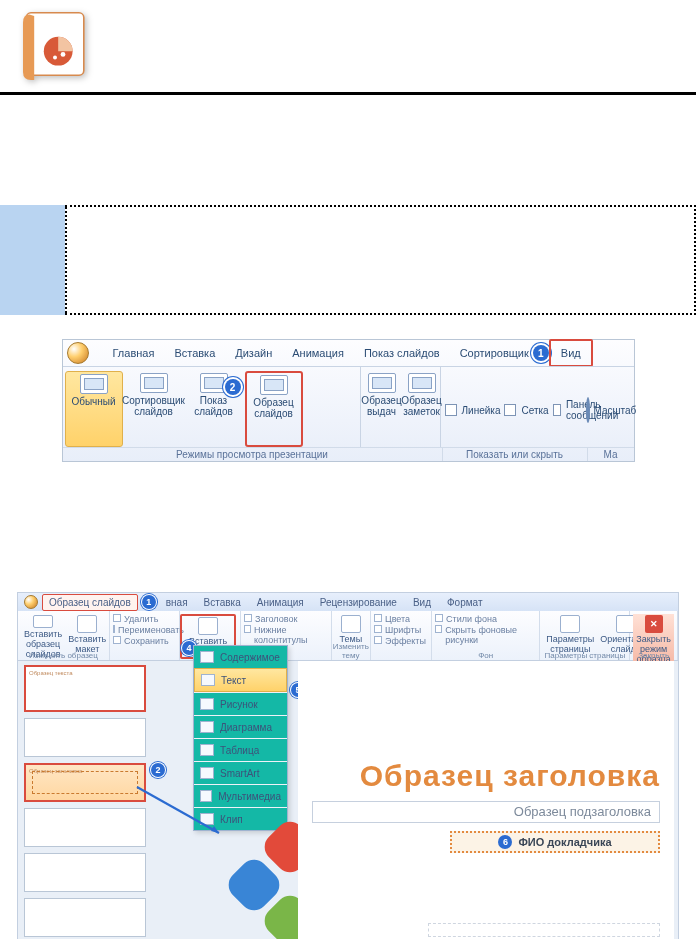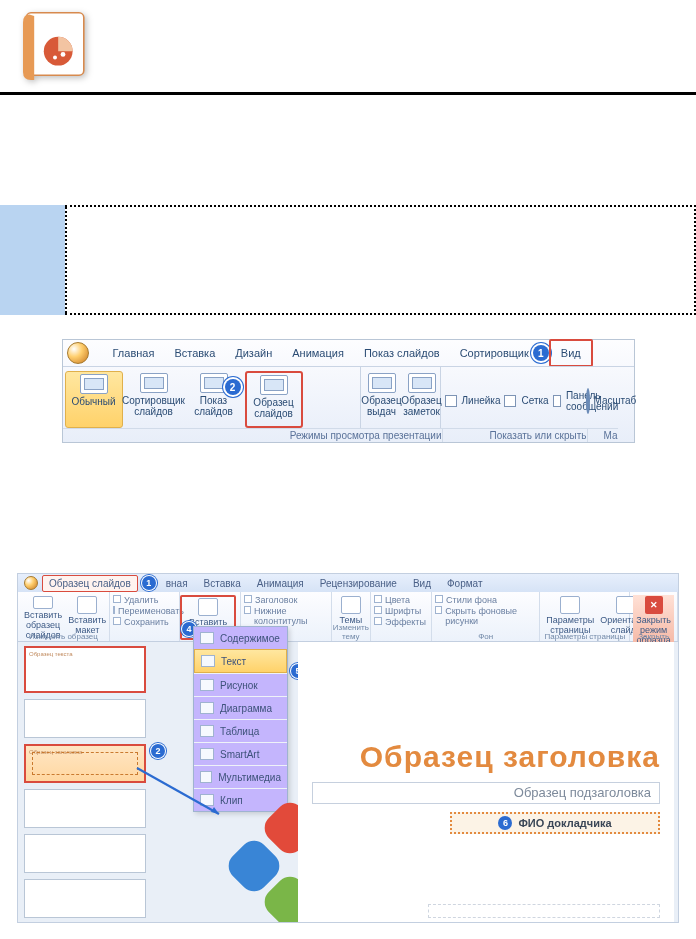--- a/index.html
+++ b/index.html
@@ -10,39 +10,39 @@
     .ppt-icon-holder { width: 90px; height: 80px; position: relative; }
     .ppt-icon-holder svg { width: 100%; height: 100%; filter: drop-shadow(2px 2px 3px rgba(0,0,0,.25)); }
 
     
     .note-wrap { margin-top: 110px; display: flex; }
     .note-blue { width: 65px; height: 110px; background: #b9d4f1; }
     .note-dotted { flex: 1; border-top: 2px dotted #000; border-right: 2px dotted #000; border-bottom: 2px dotted #000; height: 110px; position: relative; }
     .note-dotted::before { content: ""; position: absolute; left: 0; top: 0; bottom: 0; border-left: 2px dotted #000; }
 
     
-    .ribbon1 { margin: 24px auto 0; width: 573px; height: 104px; border: 1px solid #b9c6d6; background: linear-gradient(#fdfdff,#e8eef9); position: relative; }
+    .ribbon1 { margin: 24px auto 0; width: 573px; height: 123px; border: 1px solid #b9c6d6; background: linear-gradient(#fdfdff,#e8eef9); position: relative; }
     .ribbon1 .office-btn { position: absolute; left: 4px; top: 2px; width: 22px; height: 22px; border-radius: 50%; background: radial-gradient(circle at 30% 30%, #fff, #ffcf6e 40%, #c7761f 100%); border: 1px solid #a67a2f; }
     .ribbon1 .tabs { position: absolute; left: 40px; top: 0; right: 0; height: 26px; display: flex; gap: 0; font-size: 11px; color: #2b4c74; align-items: center; }
     .ribbon1 .tab { padding: 6px 10px; cursor: default; }
     .ribbon1 .tab.active { border: 2px solid #d94b3e; border-radius: 2px; }
     .callout { position: absolute; width: 16px; height: 16px; border-radius: 50%; background: #2b6bd1; color: #fff; font-size: 10px; display:flex; align-items:center; justify-content:center; font-weight:bold; box-shadow: 0 0 0 2px #fff,0 0 0 3px #2b6bd1; }
     .ribbon1 .body { position: absolute; left: 0; right: 0; top: 26px; bottom: 14px; display: flex; border-top: 1px solid #c9d4e4; }
     .ribbon1 .grp { border-right: 1px solid #c9d4e4; padding: 4px 2px 0; display: flex; gap: 2px; }
     .bigbtn { width: 58px; display:flex; flex-direction:column; align-items:center; gap:2px; font-size:10px; color:#2b4c74; text-align:center; padding:2px 2px 0; border-radius:3px; }
     .bigbtn.selected { background: linear-gradient(#ffe7a0,#ffd26a); border:1px solid #e0b04b; }
     .bigbtn.highlight { border:2px solid #d94b3e; }
     .bigbtn .icn { width:28px; height:20px; background:#fff; border:1px solid #8aa2c5; border-radius:2px; position:relative; }
     .bigbtn .icn::after { content:""; position:absolute; inset:3px; background:#d8e6f7; border:1px solid #8aa2c5; }
     .ribbon1 .showhide { width: 145px; padding: 6px 4px 0; display:flex; flex-direction:row; gap:4px; font-size:10px; color:#2b4c74; }
     .checkline { display:flex; gap:5px; align-items:center; }
     .checkline .cb { width:12px;height:12px;border:1px solid #7d94b5;background:#fff; }
     .ribbon1 .zoom { width:48px; display:flex; flex-direction:row; align-items:center; gap:4px; font-size:10px; color:#2b4c74; padding-top:6px;}
     .ribbon1 .zoom .glass { width:26px;height:26px;border-radius:50%;border:2px solid #6b8bb7;background:radial-gradient(#dff0ff,#b5d4f5);position:relative;}
-    .ribbon1 .grptitle { position:absolute; bottom:0; left:0; right:16px; height:14px; font-size:10px; text-align:right; color:#5a7299; border-top:1px solid #d1dbe9; display:flex;}
+    .ribbon1 .grptitle { position:absolute; bottom:0; left:0; right:0; height:14px; font-size:10px; text-align:center; color:#5a7299; border-top:1px solid #d1dbe9; display:flex;}
     .ribbon1 .grptitle span { flex:1; border-right:1px solid #d1dbe9; padding-top:1px;}
 
     
     .shot2 { margin: 130px 0 0 17px; width: 662px; height: 350px; position: relative; background:#e9eff7; border:1px solid #c3cfe0; overflow:hidden; }
     
     .s2-tabs { position:absolute; left:0; top:0; right:0; height:18px; background:linear-gradient(#e7effc,#d6e3f6); display:flex; font-size:10px; color:#4a6087; align-items:center; gap:4px; padding-left:6px;}
     .s2-tabs .office { width:14px;height:14px;border-radius:50%;background:radial-gradient(circle at 30% 30%,#fff,#ffcf6e 40%,#c7761f);border:1px solid #a67a2f;}
     .s2-tab { padding:2px 6px; }
     .s2-tab.active { border:1px solid #d94b3e; background:#fff3ef; border-radius:2px; }
     
@@ -52,21 +52,21 @@
     .smbtn .ic { width:20px;height:18px;background:#fff;border:1px solid #9bb0cf;border-radius:2px; }
     .smbtn.hl { border:2px solid #d94b3e; border-radius:2px; }
     .s2-grp.txtlist { width:70px; font-size:9px; color:#6b80a2; padding-top:3px;}
     .txtline{display:flex;gap:3px;align-items:flex-start;margin-bottom:1px;}
     .txtline .sq{width:8px;height:8px;background:#fff;border:1px solid #9fb3d0;}
     .s2-gtitle { position:absolute; left:0;right:0;bottom:0; font-size:8px; color:#7289a8; text-align:center; }
     .s2-close { background:linear-gradient(#ffe1d6,#f5b7a4); }
     .s2-close .x{width:18px;height:18px;border-radius:2px;background:#d94b3e;color:#fff;display:flex;align-items:center;justify-content:center;font-weight:bold;}
 
     
-    .dropdown { position:absolute; left:175px; top:52px; width:95px; background:#c4b5fd; border:1px solid #9fb3d0; box-shadow:2px 2px 5px rgba(0,0,0,.15); font-size:10px; color:#3d527a;}
+    .dropdown { position:absolute; left:175px; top:52px; width:95px; background:#14b8a6; border:1px solid #9fb3d0; box-shadow:2px 2px 5px rgba(0,0,0,.15); font-size:10px; color:#3d527a;}
     .dropdown .itm { padding:5px 6px; display:flex; gap:6px; align-items:center; border-top:1px solid #eef2f8;}
     .dropdown .itm:first-child{border-top:none;}
     .dropdown .itm.hl{background:linear-gradient(#ffe7a0,#ffd26a);border:1px solid #e0b04b;}
     .dropdown .itm .di{width:14px;height:12px;border:1px solid #9fb3d0;background:#f6f9fe;}
 
     
     .thumbs { position:absolute; left:4px; top:68px; width:126px; bottom:0; background:#e9eff7; display:flex; flex-direction:column; gap:6px; padding:4px 2px;}
     .thumb { height:42px; background:#fff; border:1px solid #b9c6d6; font-size:6px; color:#c08a5e; padding:3px; position:relative;}
     .thumb.master{height:50px;border:2px solid #d94b3e;}
     .thumb.sel{border:2px solid #d94b3e; background:linear-gradient(#ffe6c4,#ffd7a1);}

